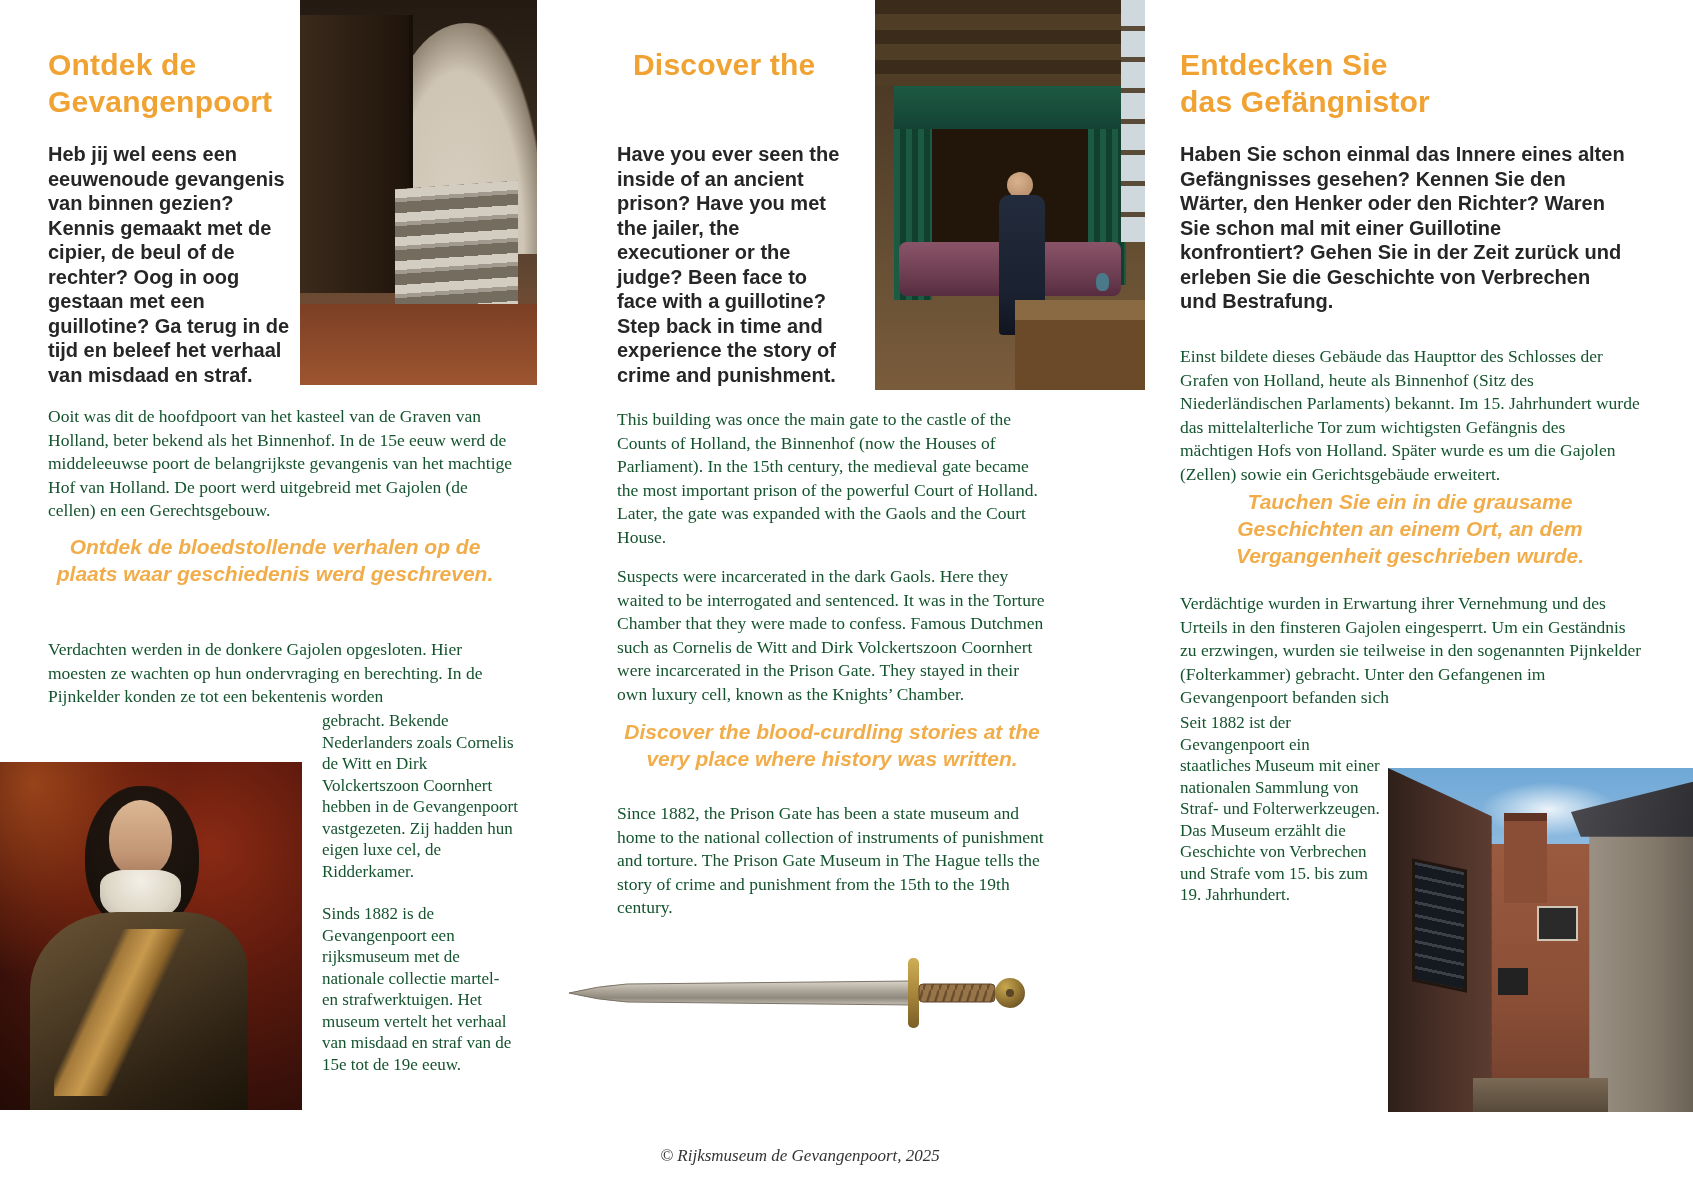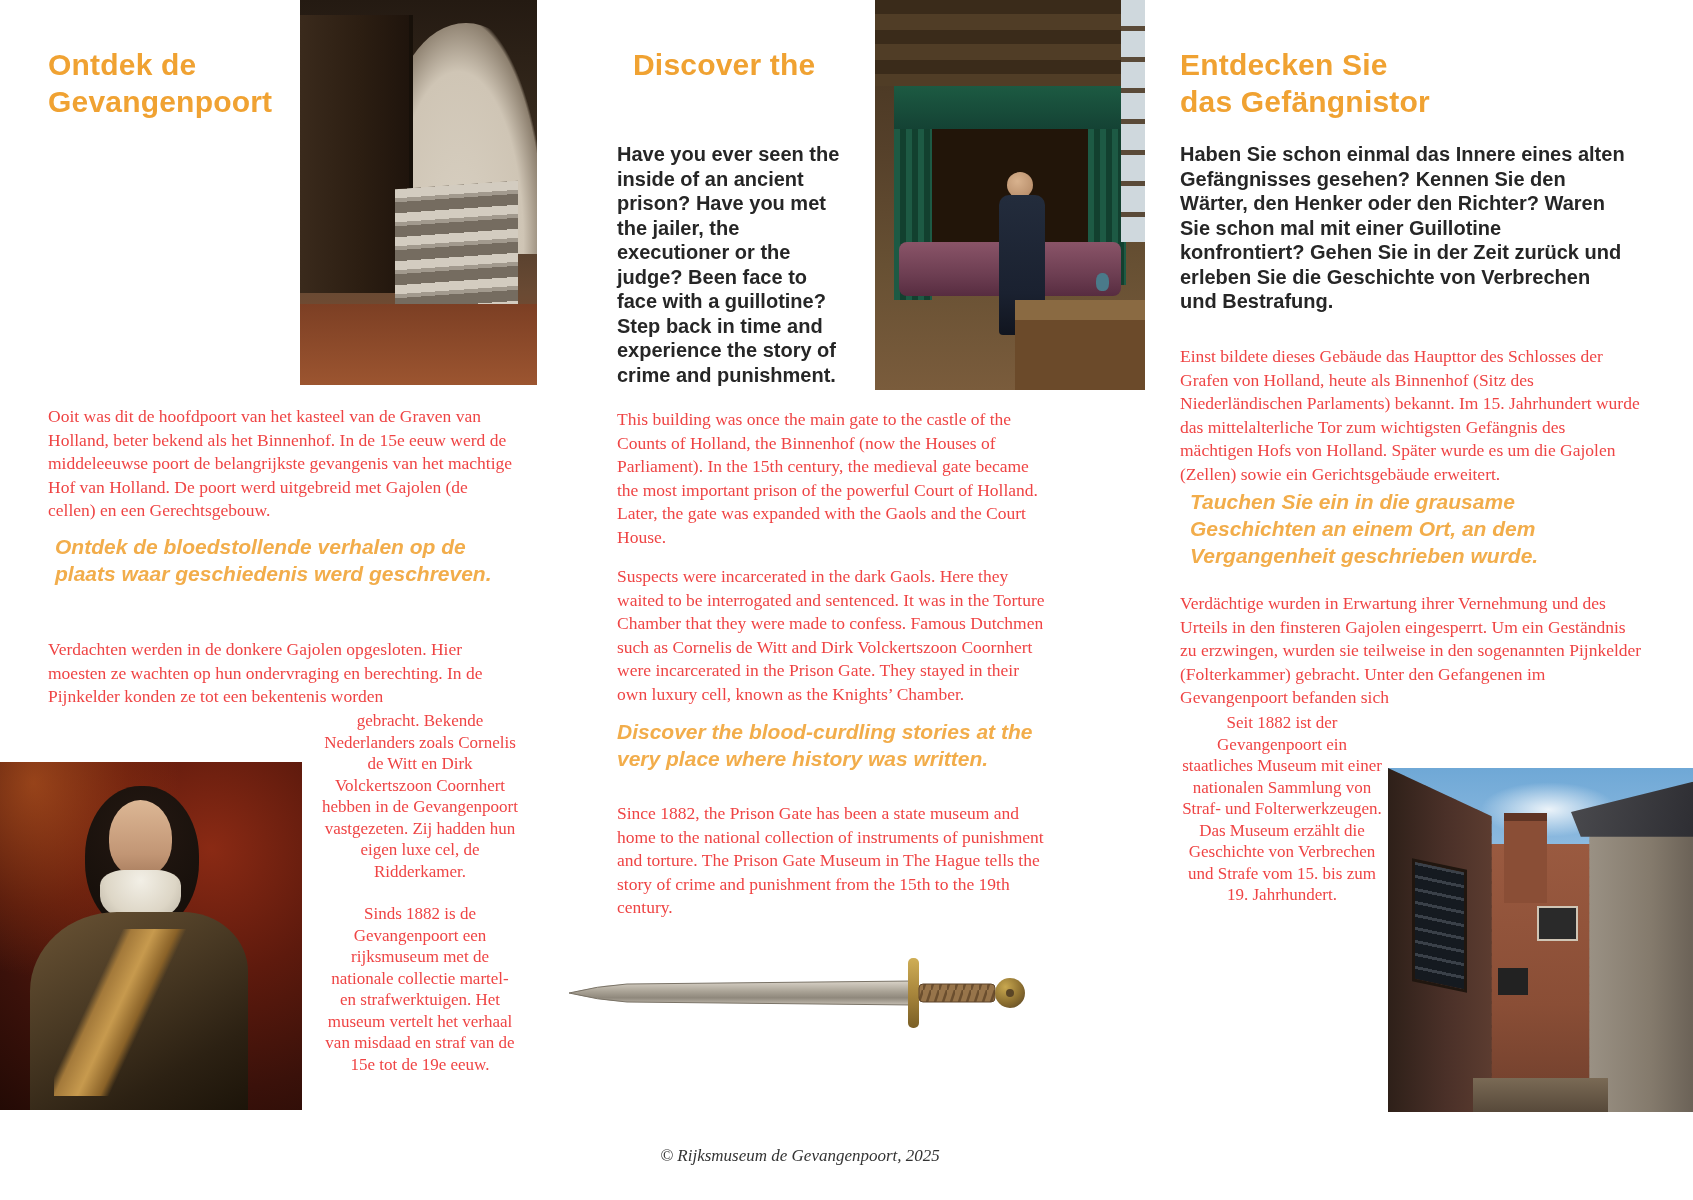--- a/index.html
+++ b/index.html
@@ -5,24 +5,24 @@
 <style>
   html,body{margin:0;padding:0;background:#ffffff;}
   #page{position:relative;width:1693px;height:1200px;background:#ffffff;overflow:hidden;
         font-family:"Liberation Sans",sans-serif;}
   .abs{position:absolute;}
 
   .col-title{font-family:"Liberation Sans",sans-serif;font-weight:700;
              font-size:30px;line-height:37px;color:#F0A232;letter-spacing:.2px;}
   .intro{font-family:"Liberation Sans",sans-serif;font-weight:700;
          font-size:20px;line-height:24.5px;color:#262626;}
-  .body-text{font-family:"Liberation Serif",serif;font-size:17.5px;line-height:23.5px;color:#ef4444;}
+  .body-text{font-family:"Liberation Serif",serif;font-size:17.5px;line-height:23.5px;color:#14532d;}
   .callout{font-family:"Liberation Sans",sans-serif;font-weight:700;font-style:italic;
-           font-size:21px;line-height:27px;color:#F2AD4B;}
-  .narrow p{margin:0 0 21px 0;text-align:center;}
+           font-size:21px;line-height:27px;color:#F2AD4B;text-align:center;}
+  .narrow p{margin:0 0 21px 0;}
   .copyright{font-family:"Liberation Serif",serif;font-style:italic;font-size:17px;
              color:#333;text-align:center;}
 
   
   .photo{overflow:hidden;}
   .ph1{left:300px;top:0;width:237px;height:385px;
        background:linear-gradient(180deg,#241a12 0%,#33271b 28%,#4a3a2b 55%,#6a4a33 76%,#8a4a2c 100%);}
   .ph1-arch{position:absolute;left:38%;top:6%;width:64%;height:60%;
             background:radial-gradient(ellipse at 45% 95%,#d8d0c2 0%,#cfc5b5 55%,#8c7f6e 72%,transparent 74%);
             border-radius:50% 50% 0 0;}
@@ -113,20 +113,21 @@
 </style>
 </head>
 <body>
 
 <div id="page">
 
   <div class="abs col-title" style="left:48px;top:46px;width:260px;">
     <div>Ontdek de</div>
     <div>Gevangenpoort</div>
   </div>
+  <div class="abs intro" style="left:48px;top:142px;width:248px;">Heb jij wel eens een eeuwenoude gevangenis van binnen gezien? Kennis gemaakt met de cipier, de beul of de rechter? Oog in oog gestaan met een guillotine? Ga terug in de tijd en beleef het verhaal van misdaad en straf.</div>
   <div class="abs body-text" style="left:48px;top:405px;width:465px;">Ooit was dit de hoofdpoort van het kasteel van de Graven van Holland, beter bekend als het Binnenhof. In de 15e eeuw werd de middeleeuwse poort de belangrijkste gevangenis van het machtige Hof van Holland. De poort werd uitgebreid met Gajolen (de cellen) en een Gerechtsgebouw.</div>
   <div class="abs callout" style="left:55px;top:533px;width:440px;">Ontdek de bloedstollende verhalen op de plaats waar geschiedenis werd geschreven.</div>
   <div class="abs body-text" style="left:48px;top:638px;width:468px;">Verdachten werden in de donkere Gajolen opgesloten. Hier moesten ze wachten op hun ondervraging en berechting. In de Pijnkelder konden ze tot een bekentenis worden</div>
   <div class="abs body-text narrow" style="left:322px;top:710px;width:196px;font-size:17px;line-height:21.5px;">
     <p>gebracht. Bekende Nederlanders zoals Cornelis de Witt en Dirk Volckertszoon Coornhert hebben in de Gevangenpoort vastgezeten. Zij hadden hun eigen luxe cel, de Ridderkamer.</p>
     <p>Sinds 1882 is de Gevangenpoort een rijksmuseum met de nationale collectie martel- en strafwerktuigen. Het museum vertelt het verhaal van misdaad en straf van de 15e tot de 19e eeuw.</p>
   </div>
 
   <div class="abs col-title" style="left:617px;top:46px;width:260px;margin-left:16px;">
     <div>Discover the</div>

